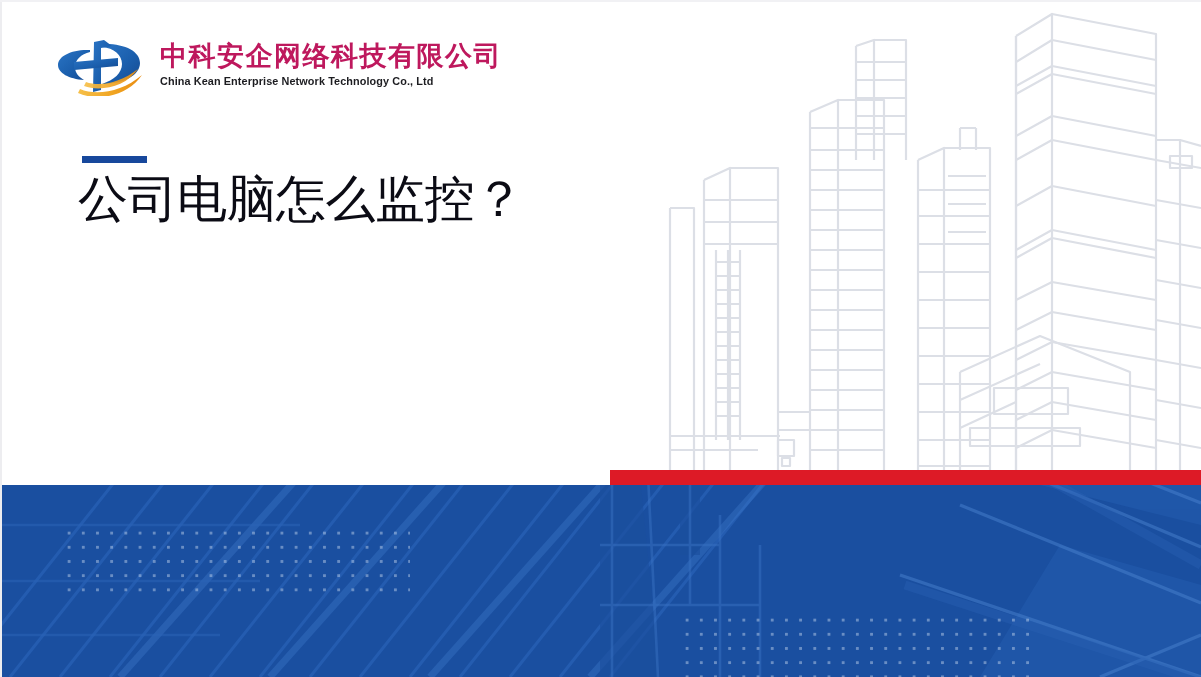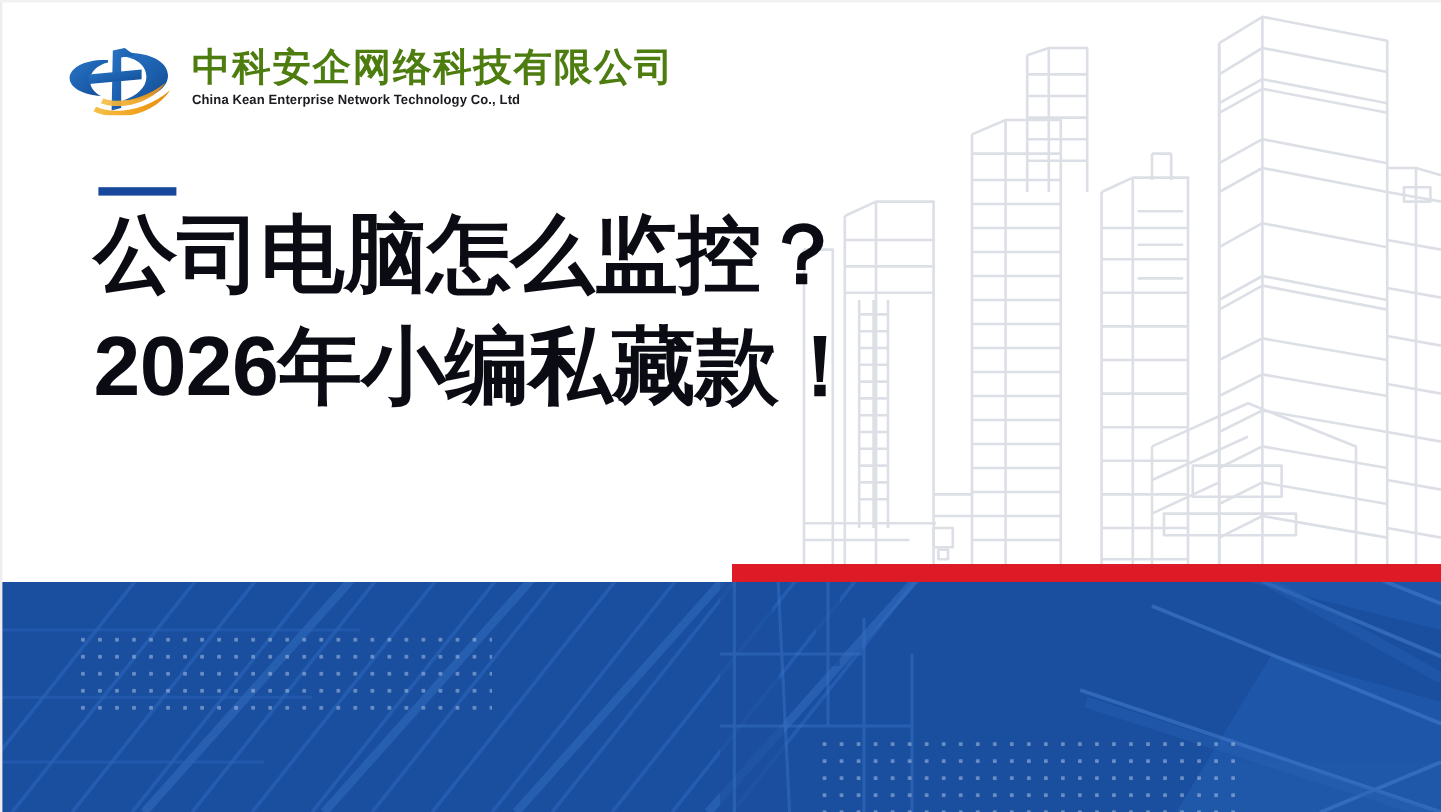--- a/index.html
+++ b/index.html
@@ -64,23 +64,23 @@
     flex: 0 0 auto;
     margin-right: 12px;
   }
   .logo-mark svg { display: block; width: 100%; height: 100%; }
   .logo-text {
     display: flex;
     flex-direction: column;
     justify-content: center;
   }
   .logo-cn {
-    font-size: 32px;
+    font-size: 27px;
     font-weight: 700;
-    color: #4d7c0f;
+    color: #be185d;
     letter-spacing: 1.5px;
     line-height: 1.15;
     white-space: nowrap;
   }
   .logo-en {
     font-size: 11.2px;
     font-weight: 700;
     color: #1c1c20;
     letter-spacing: 0.1px;
     line-height: 1.3;
@@ -103,22 +103,22 @@
 
   
   .headline {
     position: absolute;
     left: 78px;
     top: 166px;
     z-index: 20;
     width: 1050px;
   }
   .headline-line {
-    font-size: 70px;
-    font-weight: 700;
+    font-size: 50px;
+    font-weight: 400;
     color: #0b0b14;
     line-height: 1.33;
     letter-spacing: -0.5px;
     white-space: nowrap;
     font-family: "Liberation Sans", "DejaVu Sans", sans-serif;
   }
 
   
   .red-bar {
     position: absolute;
@@ -275,21 +275,20 @@
     <div class="logo-text">
       <div class="logo-cn">中科安企网络科技有限公司</div>
       <div class="logo-en">China Kean Enterprise Network Technology Co., Ltd</div>
     </div>
   </div>
 
   <div class="accent-bar"></div>
 
   <div class="headline">
     <div class="headline-line">公司电脑怎么监控？</div>
-    <div class="headline-line">2026年小编私藏款！</div>
   </div>
 
   <div class="red-bar"></div>
 
   <div class="blue-band">
     <div class="band-photo">
       <svg viewBox="0 0 1201 192" xmlns="http://www.w3.org/2000/svg" preserveAspectRatio="none">
         <g stroke="#2f6ac0" stroke-width="3" opacity="0.5" fill="none">
           <path d="M-40 192 L120 -10"></path>
             <path d="M10 192 L170 -10"></path>

